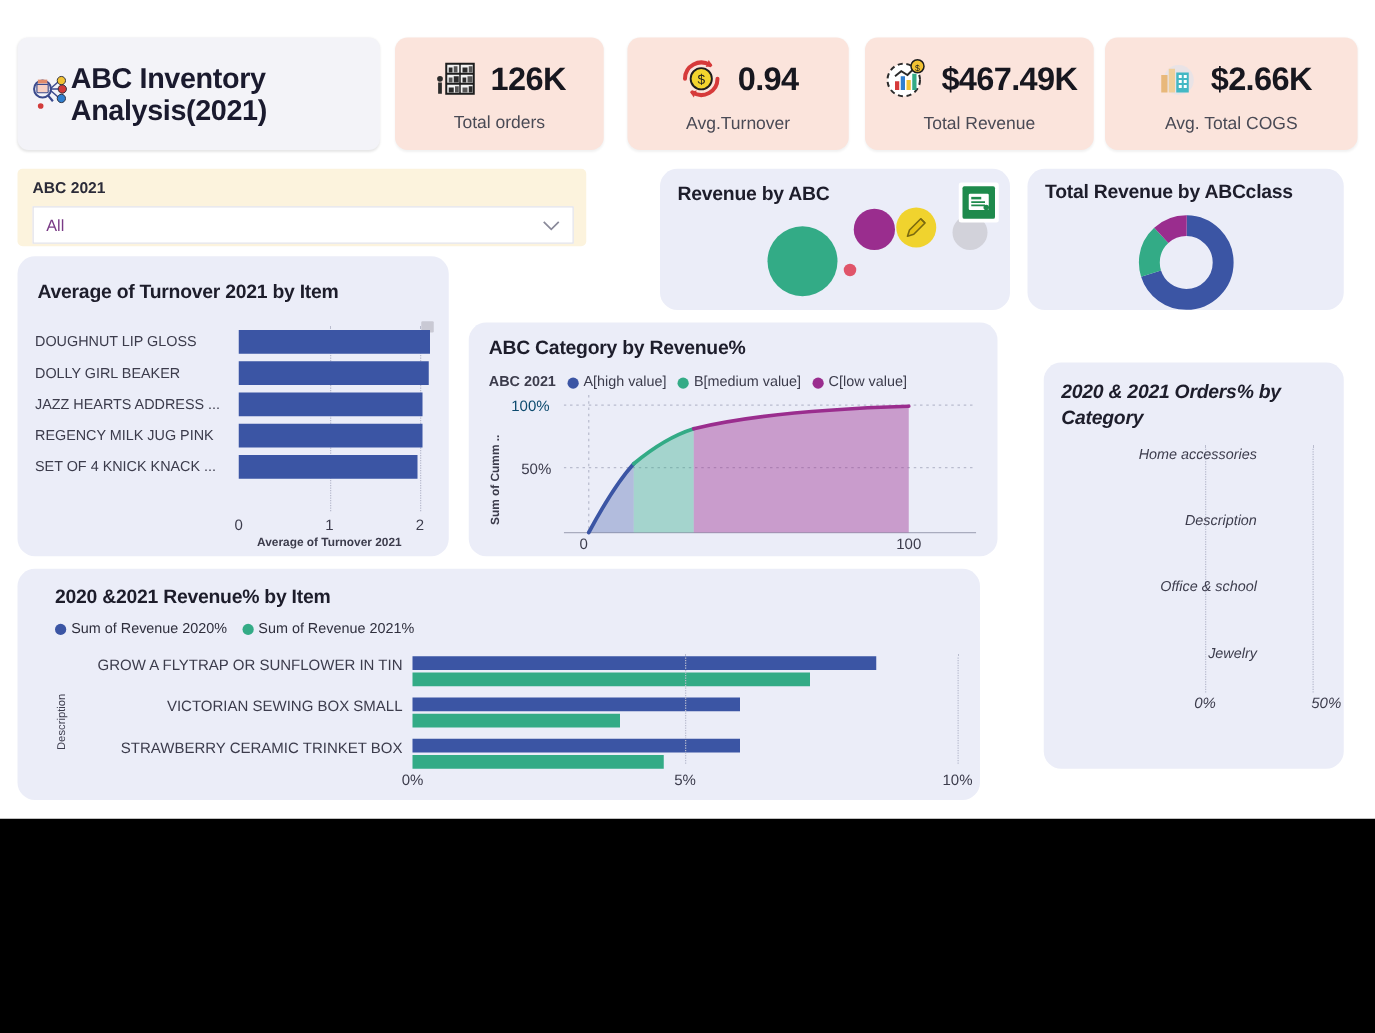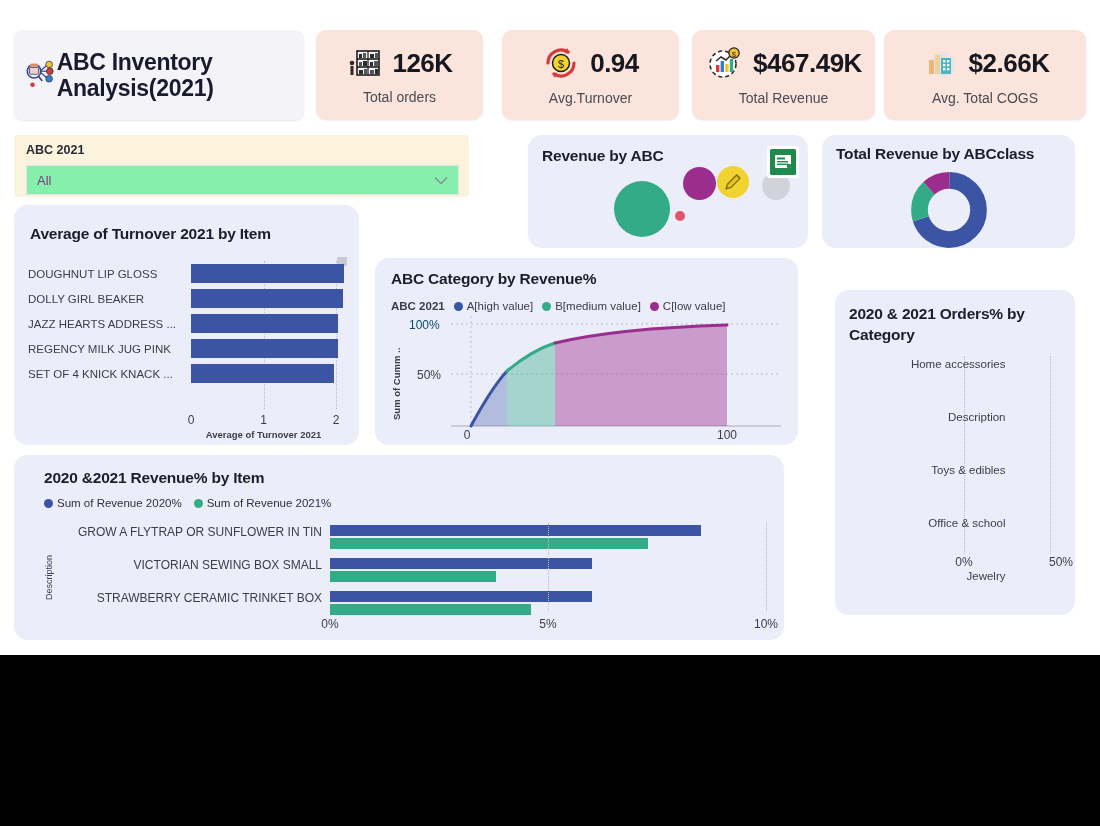--- a/index.html
+++ b/index.html
@@ -28,21 +28,21 @@
   .kpi-value { font-size:26px; font-weight:bold; color:#17171f; letter-spacing:-.5px; }
   .kpi-label { font-size:14px; color:#4a4a55; margin-top:8px; }
 
   
   .slicer {
     position:absolute; left:14px; top:135px; width:455px; height:62px;
     background:#fcf3dd; border-radius:4px; padding:8px 10px 0 12px;
   }
   .slicer-title { font-size:12.5px; font-weight:bold; color:#2b2b38; }
   .slicer-box {
-    margin-top:8px; height:30px; background:#86efac; border:1px solid #e2e2ea;
+    margin-top:8px; height:30px; background:#ffffff; border:1px solid #e2e2ea;
     display:flex; align-items:center; justify-content:space-between; padding:0 10px;
   }
   .slicer-value { font-size:13px; color:#7a3b86; }
   .chev { width:14px; height:9px; }
 
   
   .panel { position:absolute; background:#ebedf8; border-radius:14px; }
   .panel-title { font-size:15.5px; font-weight:bold; color:#1d1d2b; letter-spacing:-.2px; }
 
   
@@ -84,21 +84,21 @@
              font-size:9px; color:#3c3c4c; height:70px; }
   .rv-rows { position:absolute; left:44px; top:70px; width:708px; }
   .rv-row { display:flex; align-items:flex-start; margin-bottom:9px; }
   .rv-lbl { width:272px; text-align:right; font-size:12px; color:#3c3c4c; padding-right:8px; white-space:nowrap; }
   .rv-track { flex:1; position:relative; }
   .rv-b { height:11px; background:#3b55a4; }
   .rv-g { height:11px; background:#33ab86; margin-top:2px; }
   .rv-axis { position:absolute; left:316px; top:162px; width:436px; height:14px; }
 
   
-  #p-cat { left:835px; top:290px; width:240px; height:325px; }
+  #p-cat { left:835px; top:290px; width:240px; height:325px;font-style:italic; }
   .ct-rows { position:absolute; left:14px; top:68px; width:212px; }
   .ct-row { display:flex; align-items:center; margin-bottom:11px;flex-direction:column; }
   .ct-lbl { width:115px; text-align:right; font-size:11.5px; color:#3c3c4c; padding-right:7px; white-space:nowrap; }
   .ct-track { flex:1; position:relative; }
   .ct-b { height:14px; background:#3b55a4; }
   .ct-g { height:14px; background:#33ab86; margin-top:2px; }
   .ct-axis { position:absolute; left:129px; top:265px; width:97px; height:14px; }
   .ct-grid { position:absolute; top:66px; width:1px; height:198px; border-left:1px dotted #b9bcce; }
 </style>
 </head>
@@ -388,27 +388,20 @@
         </div>
       </div>
       <div class="ct-row">
         <div class="ct-lbl">Description</div>
         <div class="ct-track">
           <div class="ct-b" style="width:38%"></div>
           <div class="ct-g" style="width:54%"></div>
         </div>
       </div>
       <div class="ct-row">
-        <div class="ct-lbl">Toys &amp; edibles</div>
-        <div class="ct-track">
-          <div class="ct-b" style="width:30%"></div>
-          <div class="ct-g" style="width:22%"></div>
-        </div>
-      </div>
-      <div class="ct-row">
         <div class="ct-lbl">Office &amp; school</div>
         <div class="ct-track">
           <div class="ct-b" style="width:28%"></div>
           <div class="ct-g" style="width:18%"></div>
         </div>
       </div>
       <div class="ct-row">
         <div class="ct-lbl">Jewelry</div>
         <div class="ct-track">
           <div class="ct-b" style="width:2%"></div>

